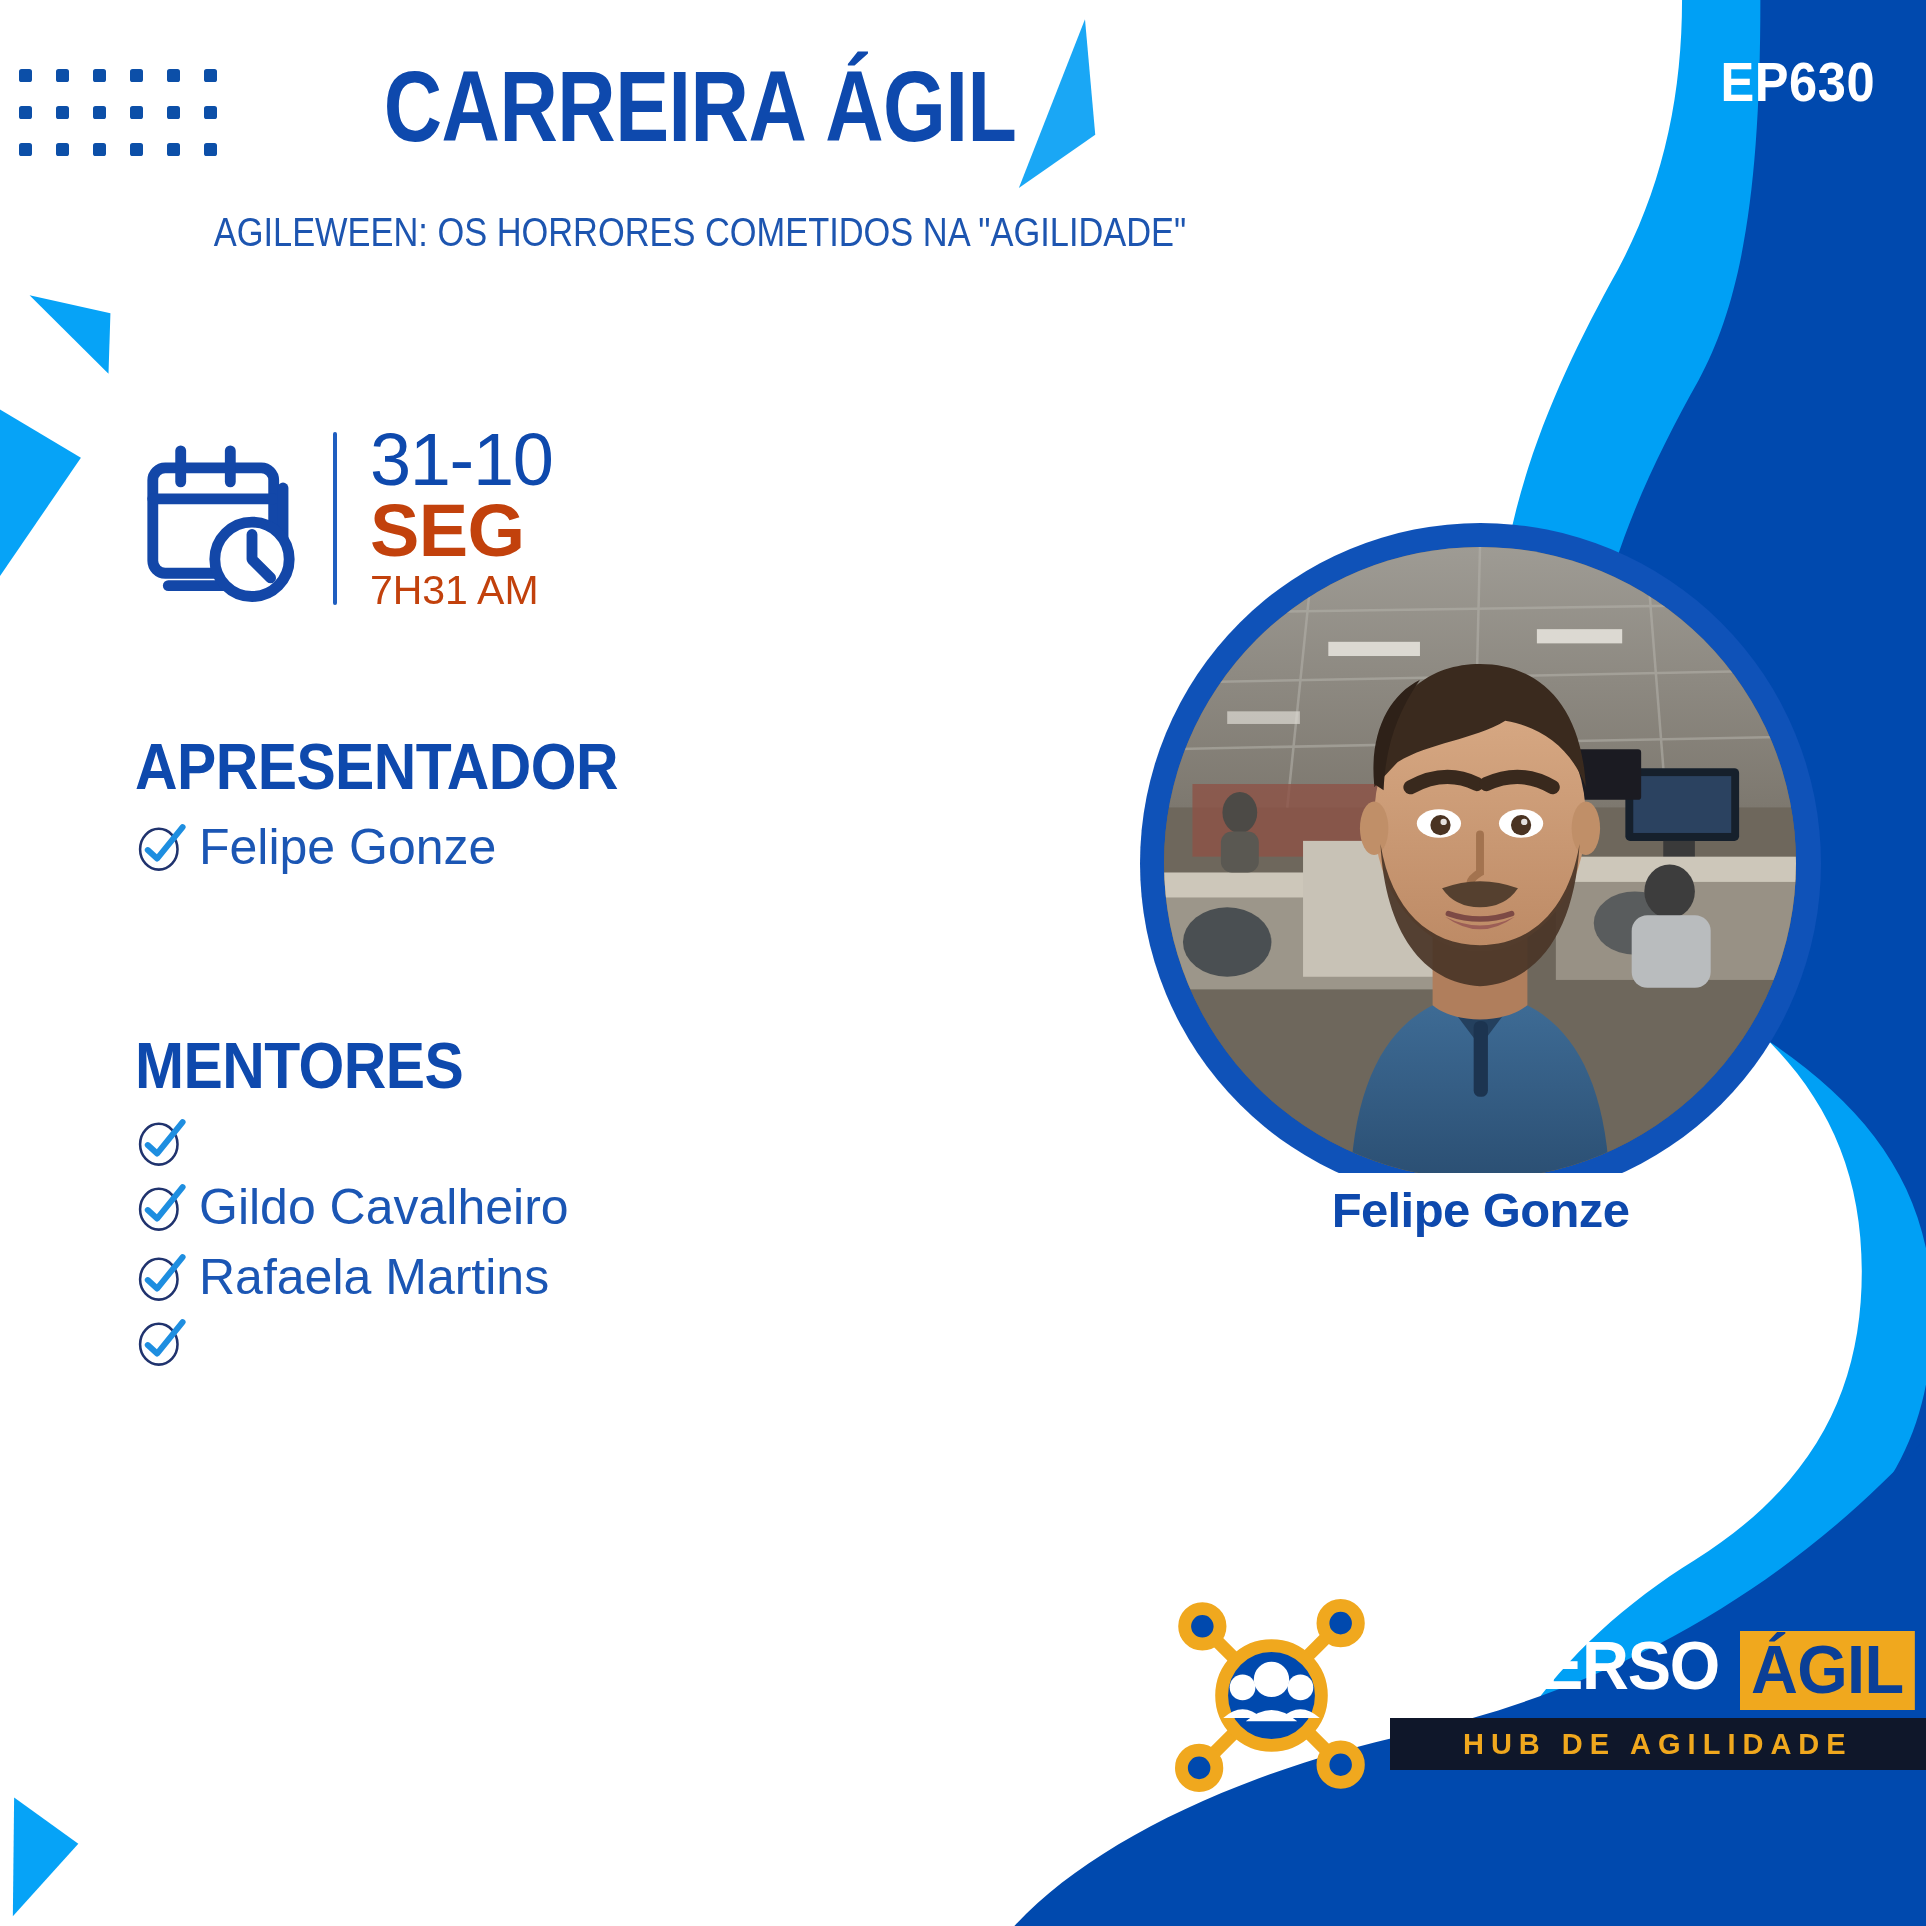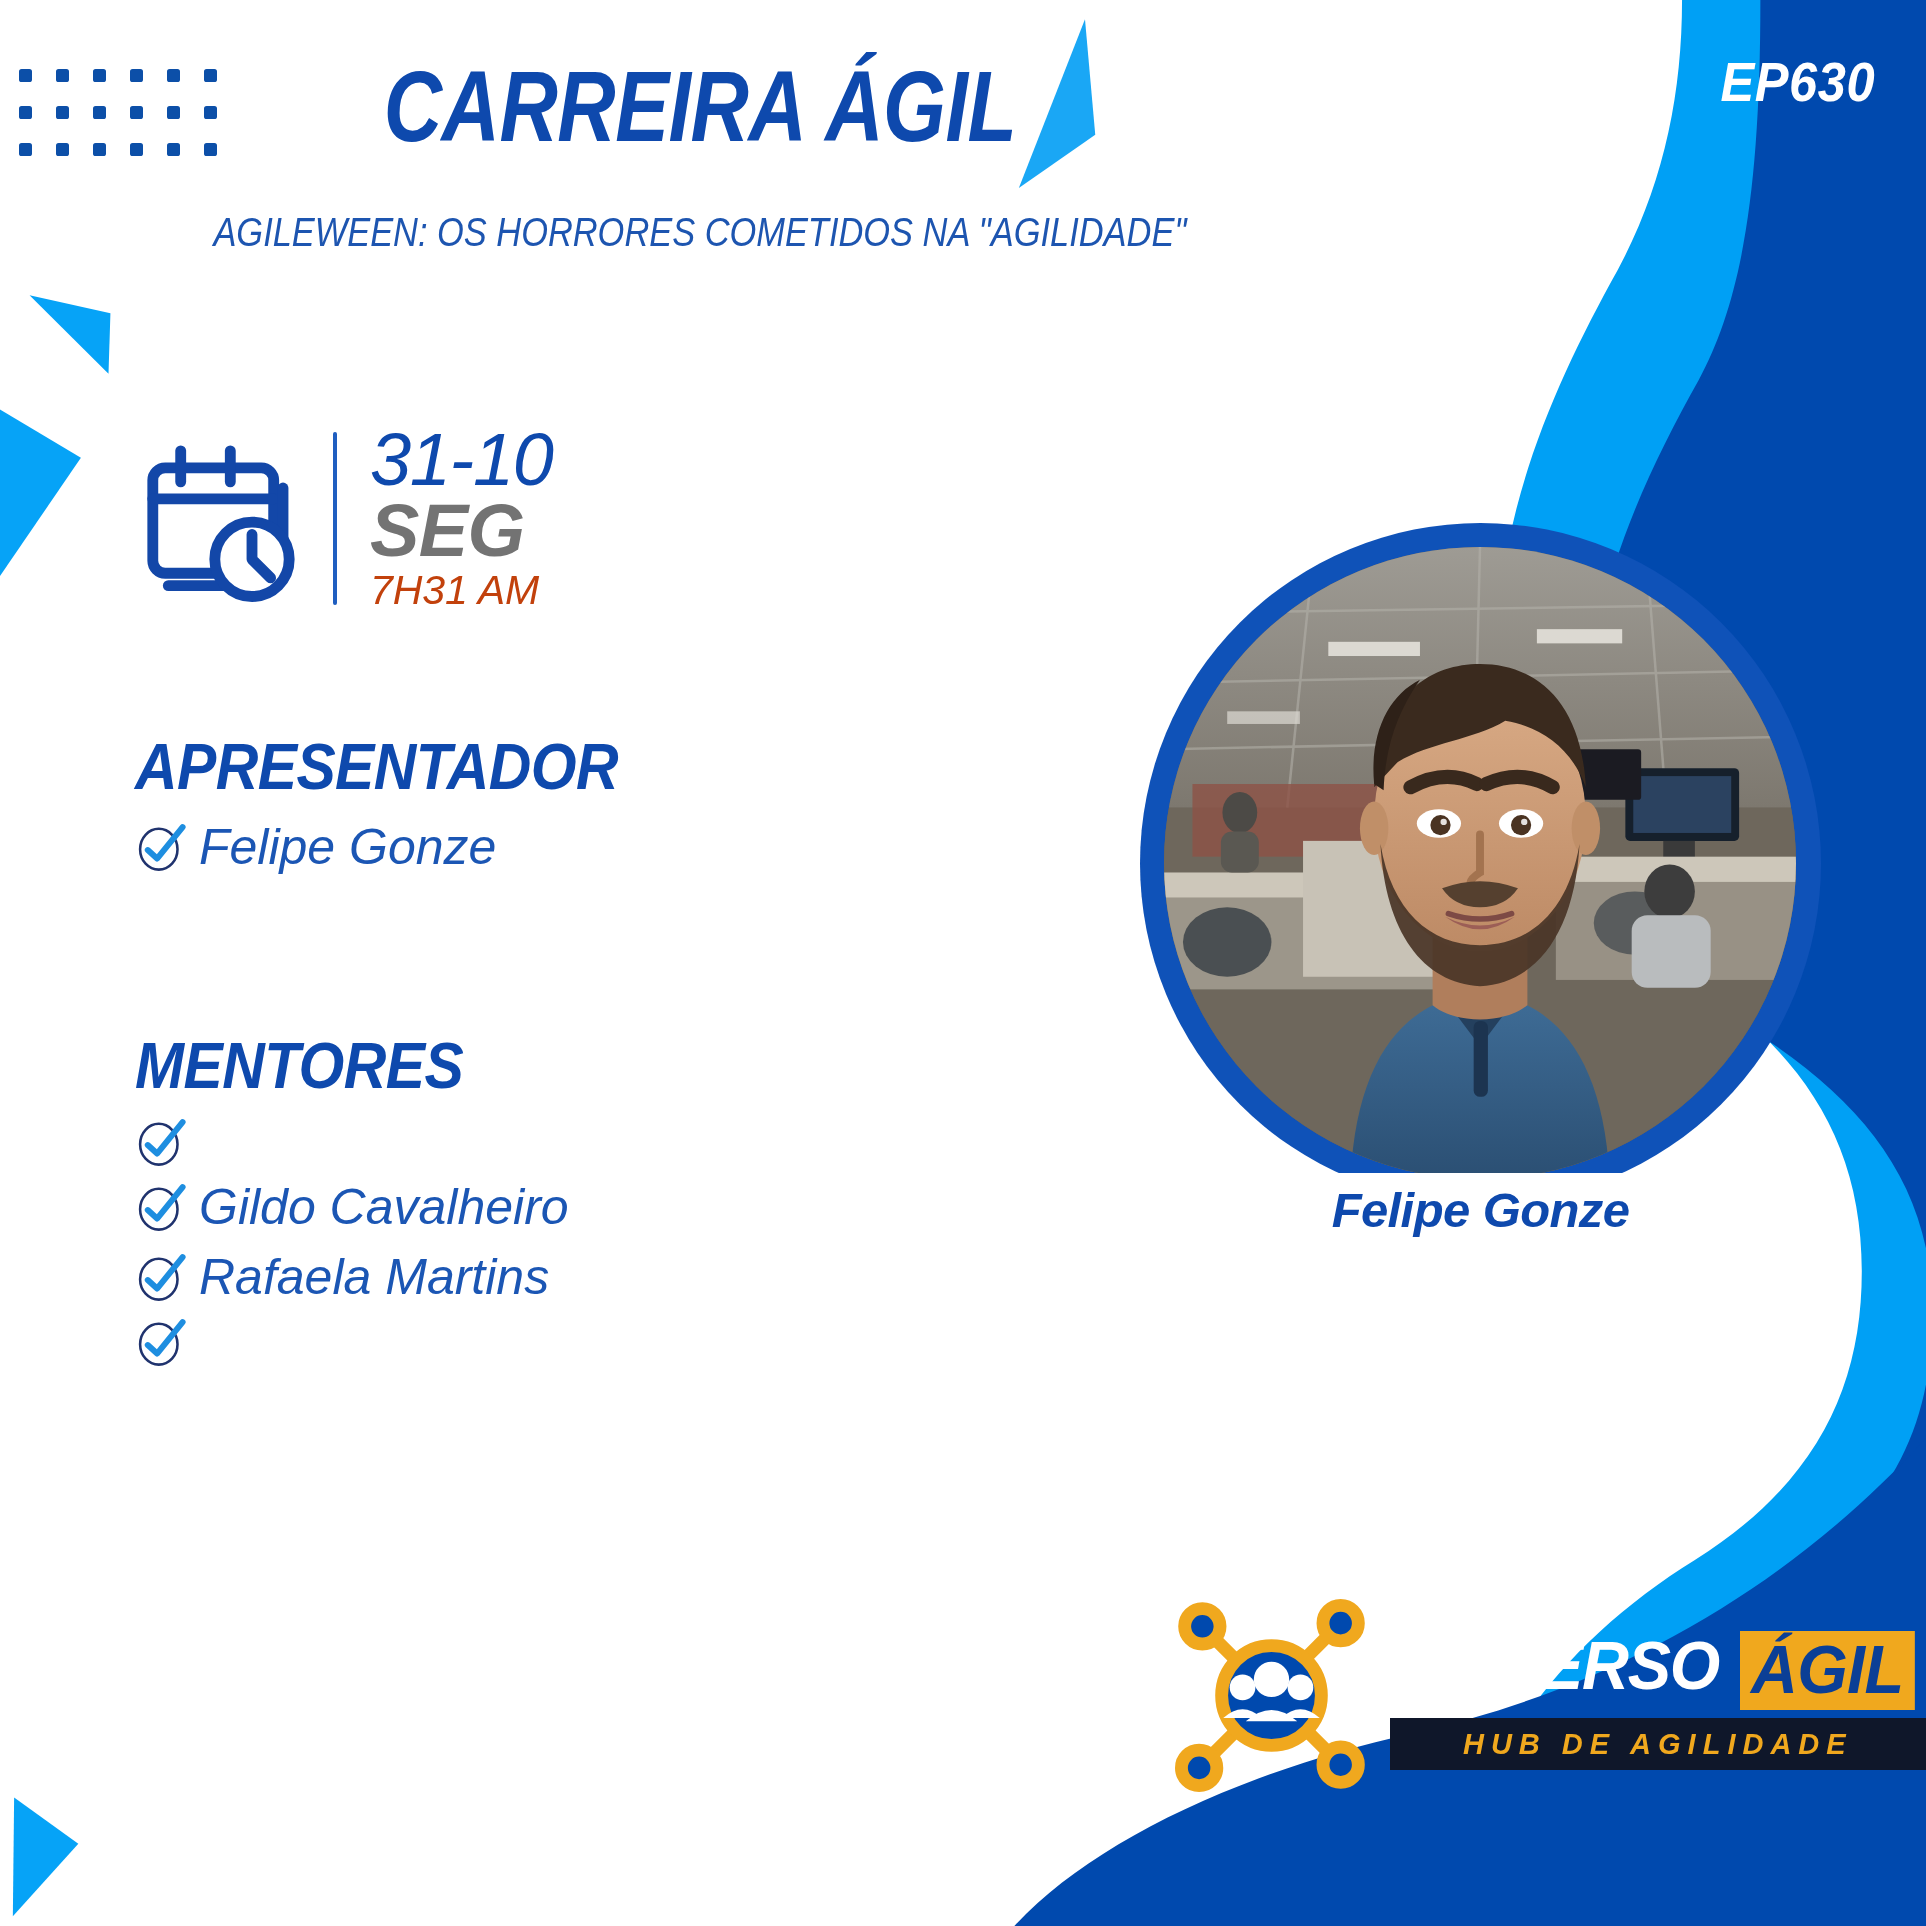--- a/index.html
+++ b/index.html
@@ -4,21 +4,21 @@
 <title>Carreira Ágil — EP630</title>
 <style>
   html,body{margin:0;padding:0;}
   body{
     width:1926px;height:1926px;
     background:#ffffff;
     font-family:"Liberation Sans", sans-serif;
     overflow:hidden;
     position:relative;
   }
-  .stage{position:absolute;inset:0;width:1926px;height:1926px;overflow:hidden;font-style:italic;}
+  .stage{position:absolute;inset:0;width:1926px;height:1926px;overflow:hidden;}
 
   
   .bg-svg{position:absolute;left:0;top:0;width:1926px;height:1926px;}
 
   
   .dot-grid{
     position:absolute;left:19px;top:69px;
     display:grid;
     grid-template-columns:repeat(6, 37px);
     grid-template-rows:repeat(3, 37px);
@@ -64,21 +64,21 @@
   }
   .cal-icon{width:186px;height:186px;flex:0 0 auto;}
   .date-divider{
     width:3.9px;height:173px;background:#1f5ec0;border-radius:1.9px;flex:0 0 auto;
   }
   .date-texts{display:flex;flex-direction:column;justify-content:center;padding-left:14px;}
   .date-day{
     font-size:74px;line-height:0.96;font-weight:400;color:#0e49ad;letter-spacing:-1.3px;
   }
   .date-weekday{
-    font-size:74px;line-height:0.98;font-weight:700;color:#737373;letter-spacing:-0.6px;
+    font-size:74px;line-height:0.98;font-weight:700;color:#c2410c;letter-spacing:-0.6px;
   }
   .date-time{
     font-size:41px;line-height:1.12;font-weight:400;color:#c2410c;letter-spacing:0px;
   }
 
   
   .section{position:absolute;left:103px;margin-left:32px;}
   .section.presenter{top:735px;}
   .section.mentors{top:1034px;}
   .section-heading{

